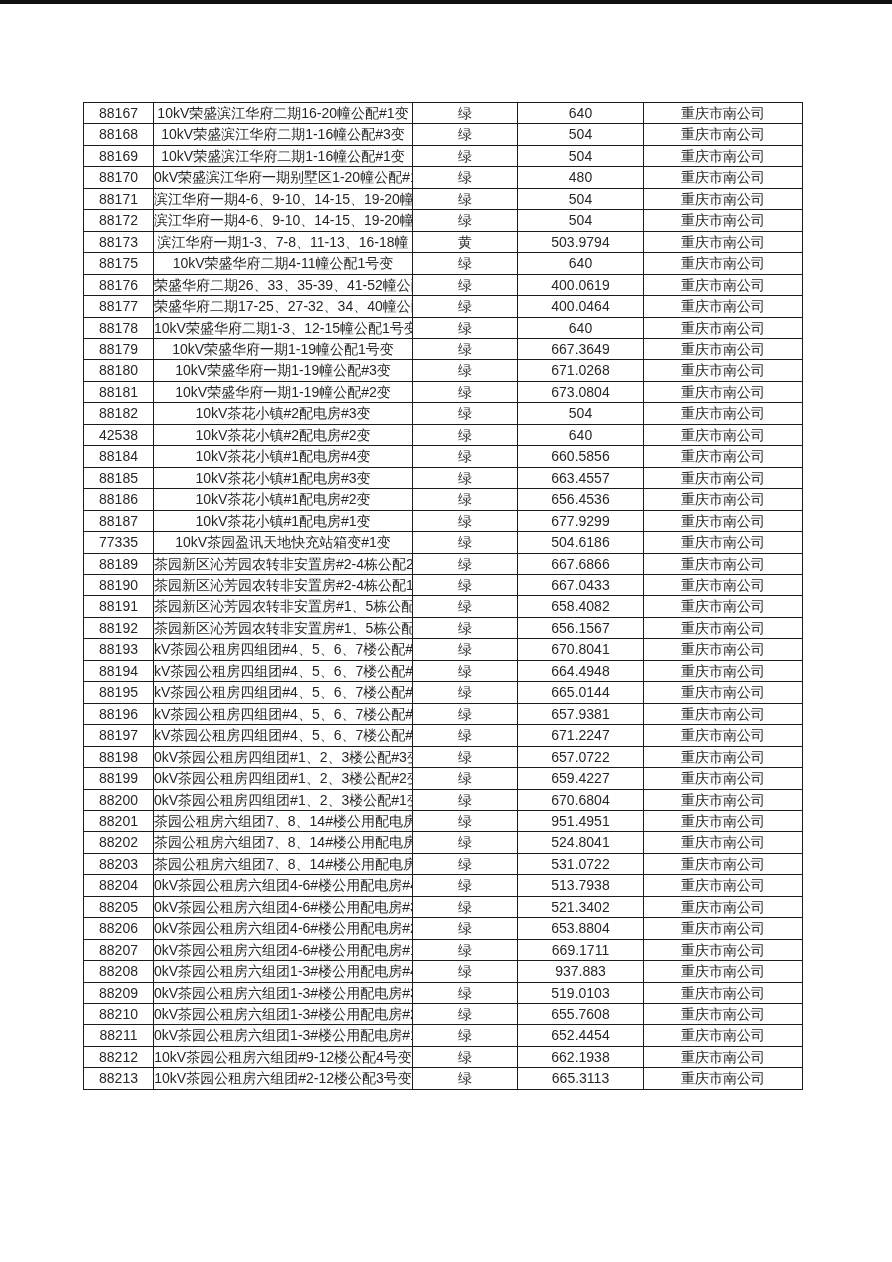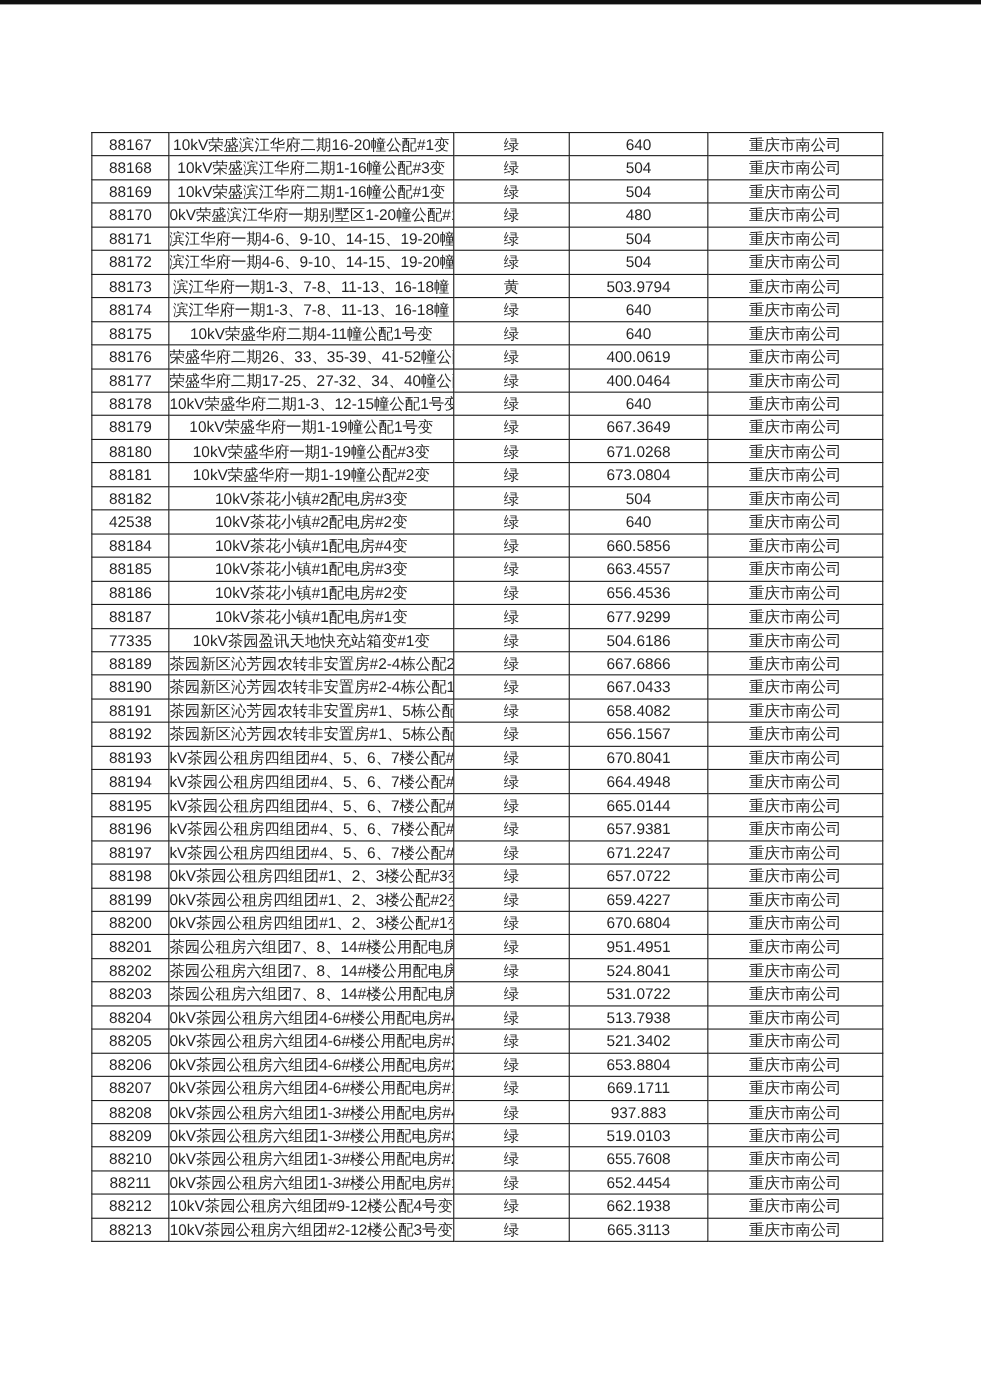--- a/index.html
+++ b/index.html
@@ -19,21 +19,21 @@
     position: absolute;
     top: 0;
     left: 0;
     width: 892px;
     height: 4px;
     background: #101010;
   }
   table.data-table {
     position: absolute;
     left: 83px;
-    top: 120px;
+    top: 102px;
     border-collapse: collapse;
     table-layout: fixed;
     width: 719px;
   }
   table.data-table td {
     border: 1px solid #1c1c1c;
     height: 20.45px;
     padding: 0;
     text-align: center;
     vertical-align: middle;
@@ -106,27 +106,20 @@
           <td class="col-company">重庆市南公司</td>
         </tr>
         <tr>
           <td class="col-id">88173</td>
           <td class="col-name">滨江华府一期1-3、7-8、11-13、16-18幢</td>
           <td class="col-status">黄</td>
           <td class="col-value">503.9794</td>
           <td class="col-company">重庆市南公司</td>
         </tr>
         <tr>
-          <td class="col-id">88174</td>
-          <td class="col-name">滨江华府一期1-3、7-8、11-13、16-18幢</td>
-          <td class="col-status">绿</td>
-          <td class="col-value">640</td>
-          <td class="col-company">重庆市南公司</td>
-        </tr>
-        <tr>
           <td class="col-id">88175</td>
           <td class="col-name">10kV荣盛华府二期4-11幢公配1号变</td>
           <td class="col-status">绿</td>
           <td class="col-value">640</td>
           <td class="col-company">重庆市南公司</td>
         </tr>
         <tr>
           <td class="col-id">88176</td>
           <td class="col-name">荣盛华府二期26、33、35-39、41-52幢公配</td>
           <td class="col-status">绿</td>

